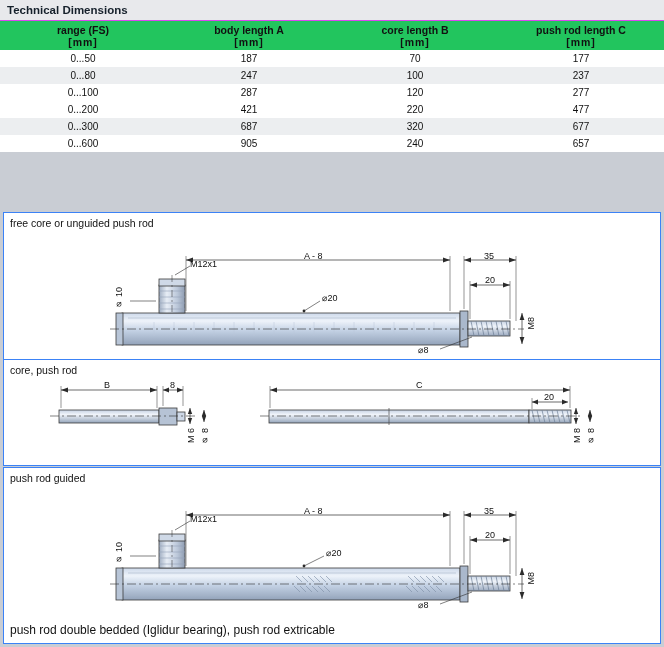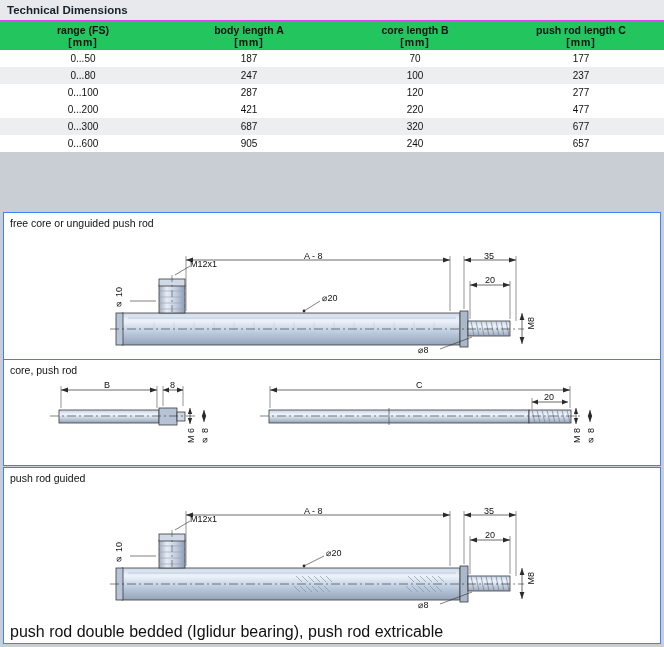--- a/index.html
+++ b/index.html
@@ -49,21 +49,21 @@
   .panel{
     position:absolute;background:#ffffff;border:1px solid #3b82f6;
   }
   #panel1{left:3px;top:212px;width:656px;height:147px;}
   #panel2{left:3px;top:359px;width:656px;height:105px;}
   #panel3{left:3px;top:467px;width:656px;height:175px;}
   .panel-label{
     position:absolute;font-size:10.5px;color:#111;
   }
   .panel-footer{
-    position:absolute;left:6px;top:155px;font-size:16px;color:#111;
+    position:absolute;left:6px;top:155px;font-size:12px;color:#111;
   }
 
   
   .dim-txt{position:absolute;font-size:9px;color:#111;}
   .dim-txt.v{
     writing-mode:vertical-rl;
     transform:rotate(180deg);
     font-size:9px;
   }
   svg{position:absolute;left:0;top:0;overflow:visible;}

